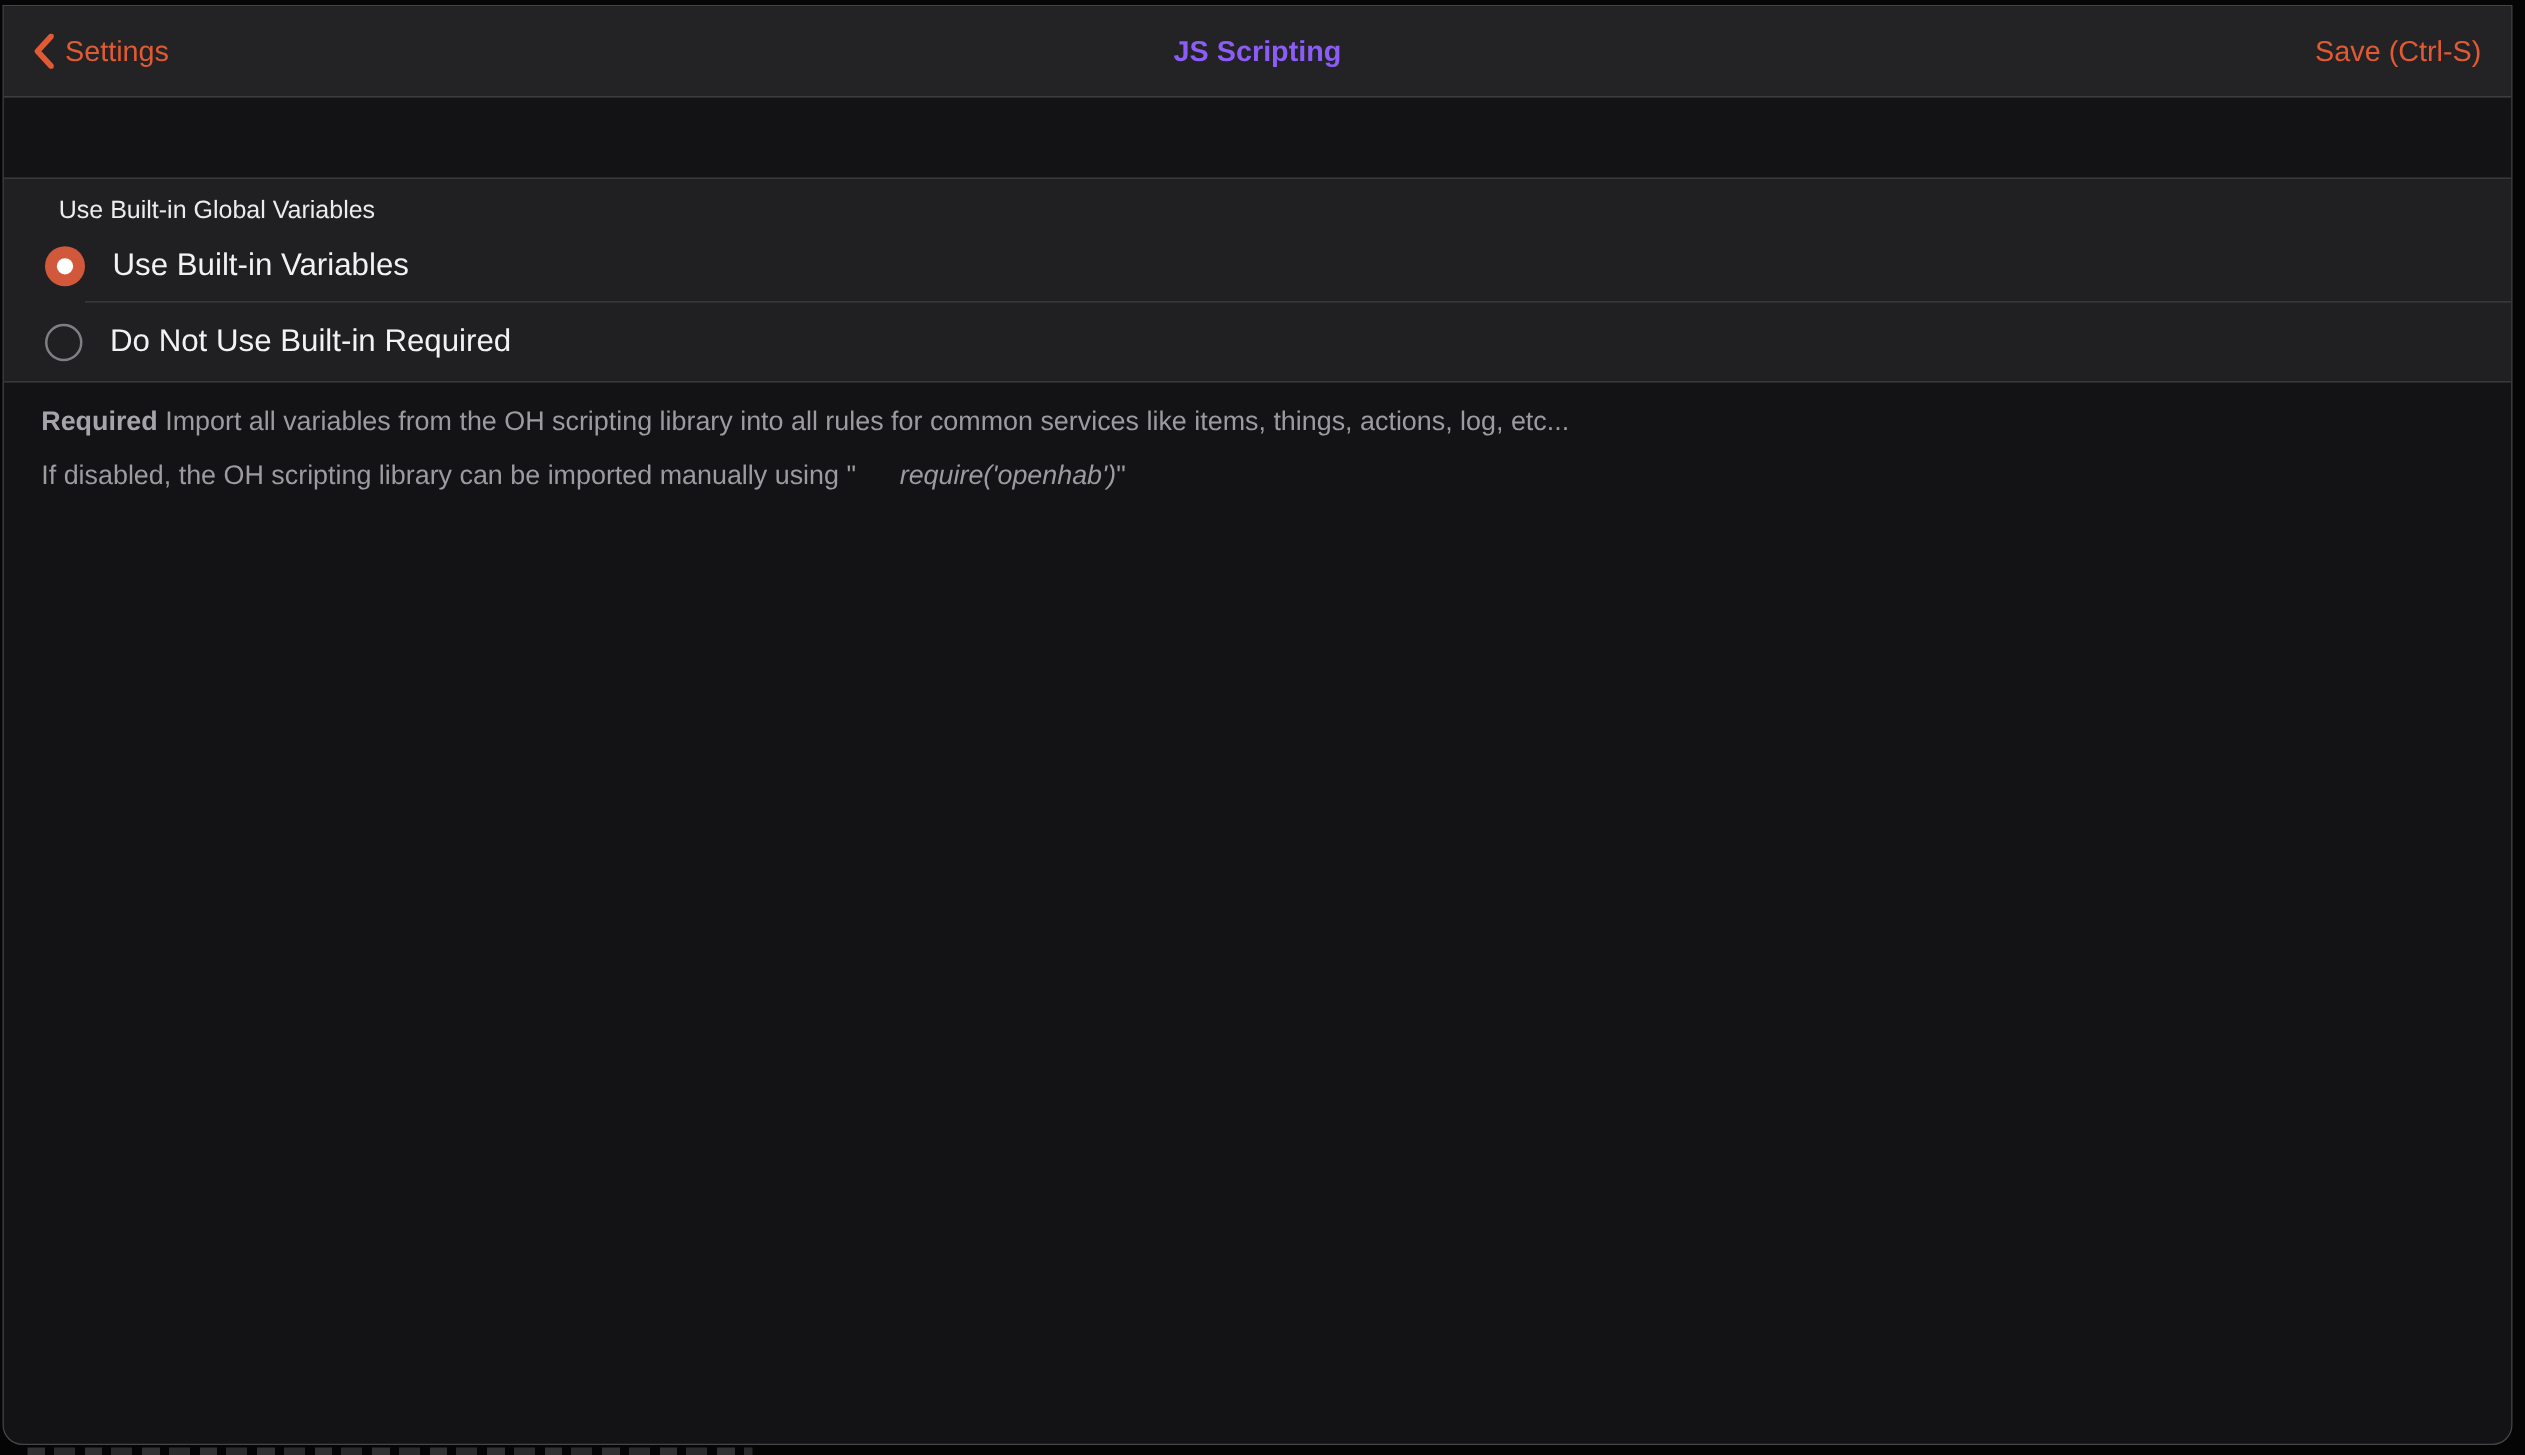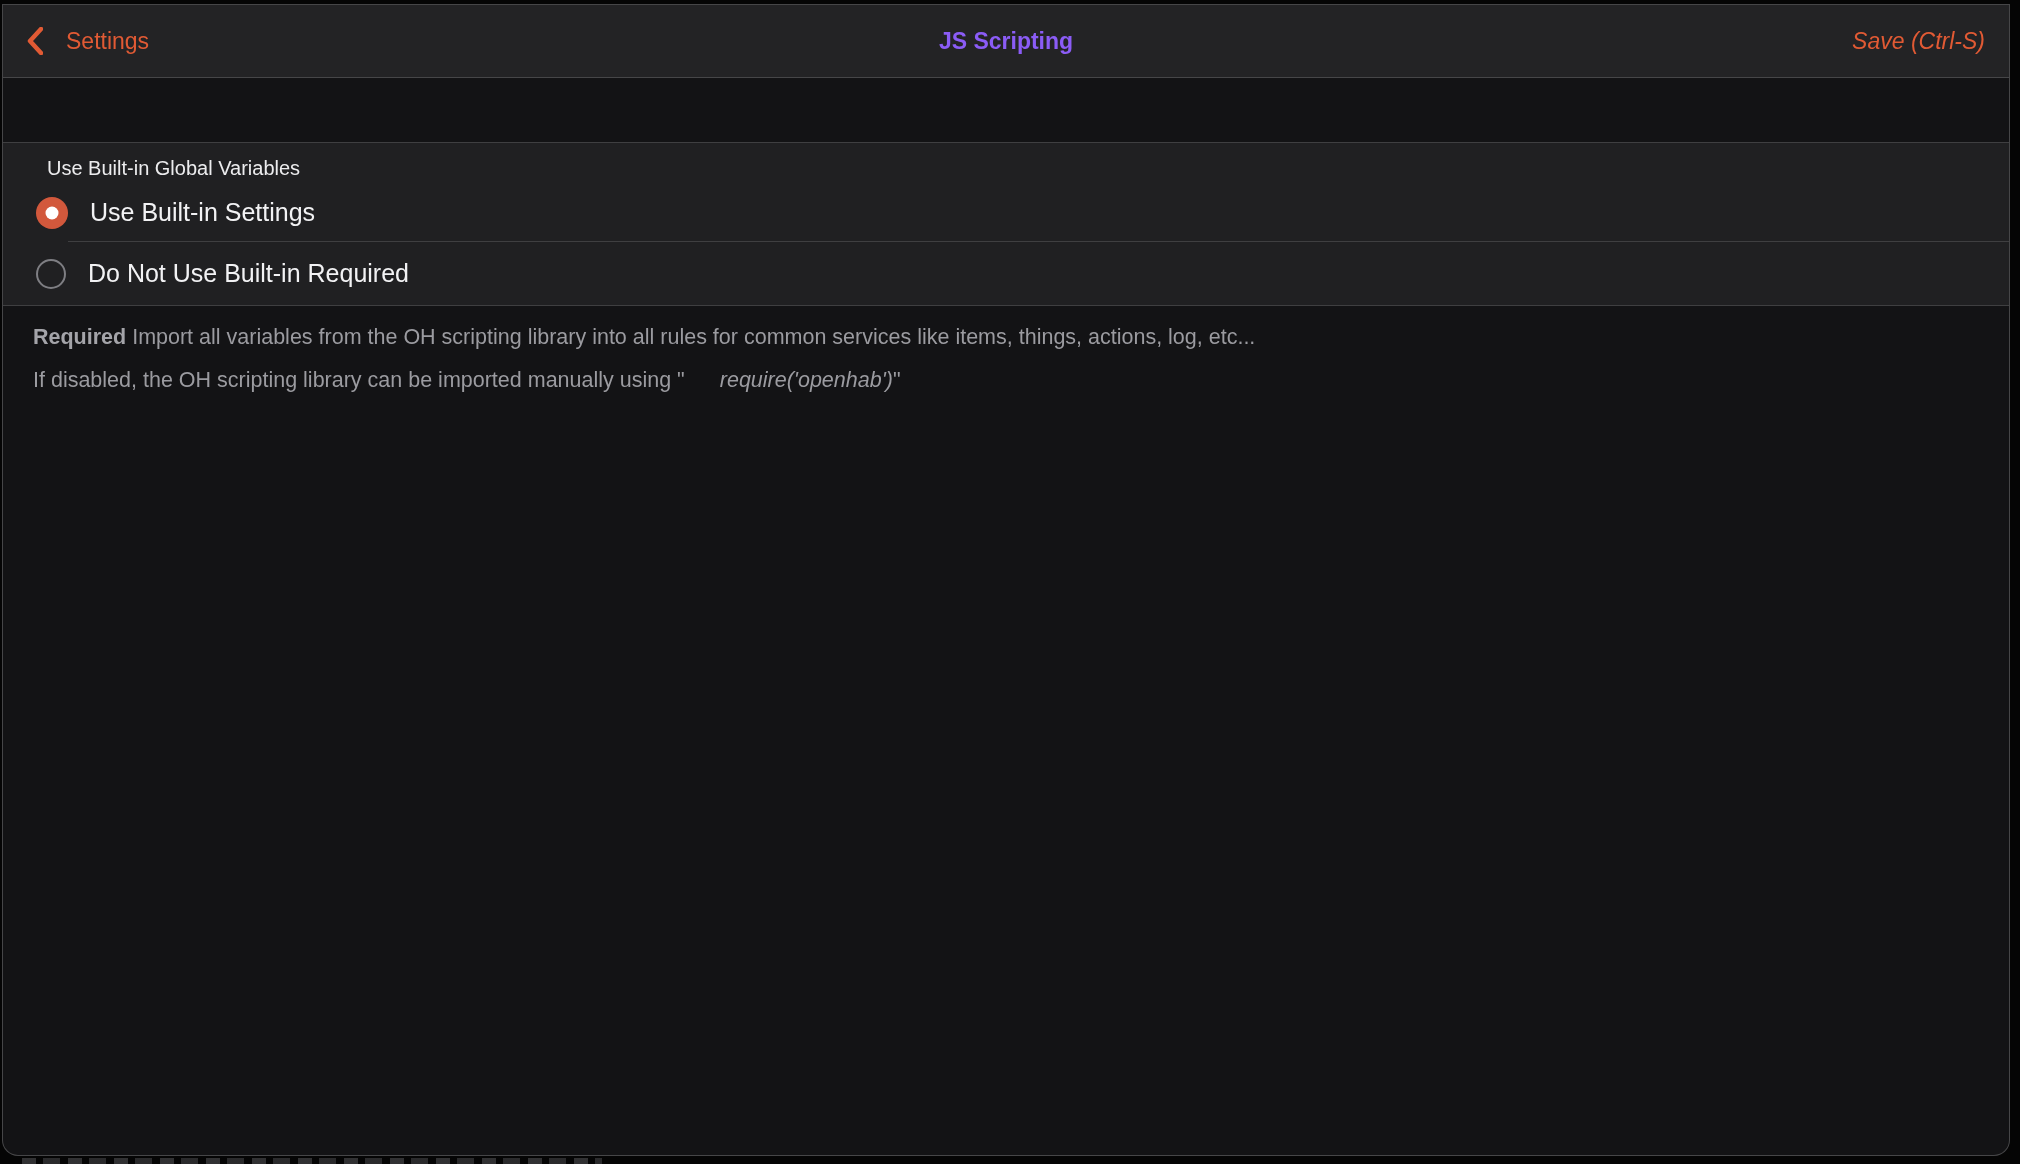--- a/index.html
+++ b/index.html
@@ -29,34 +29,34 @@
     display: flex;
     align-items: center;
     padding: 0 24px;
     position: relative;
   }
   .nav-link {
     color: var(--accent, #e15a34);
     font-size: 23px;
     display: flex;
     align-items: center;
-    gap: 23px;
+    gap: 9px;
     cursor: pointer;
     white-space: nowrap;
   }
   .nav-title {
     position: absolute;
     left: 50%; top: 50%;
     transform: translate(-50%, -50%);
     color: #8b5cf6;
     font-size: 23px;
     font-weight: 700;
     white-space: nowrap;
   }
-  .nav-save { margin-left: auto; font-style: italic; }
+  .nav-save { margin-left: auto; }
   .chevron-left { width: 16px; height: 28px; flex: 0 0 auto; }
 
   
   .top-strip { height: 64px; background: #131315; }
 
   
   .list-block {
     background: #202022;
     border-top: 1px solid rgba(255,255,255,0.14);
     border-bottom: 1px solid rgba(255,255,255,0.14);
@@ -148,21 +148,21 @@
     <div class="nav-link nav-save">Save (Ctrl-S)</div>
   </div>
 
   <div class="top-strip"></div>
 
   <div class="list-block">
     <div class="group-label">Use Built-in Global Variables</div>
 
     <div class="option-row">
       <span class="radio selected"></span>
-      <span class="option-label">Use Built-in Settings</span>
+      <span class="option-label">Use Built-in Variables</span>
     </div>
 
     <div class="row-divider"></div>
 
     <div class="option-row">
       <span class="radio unselected"></span>
       <span class="option-label">Do Not Use Built-in Required</span>
     </div>
   </div>
 

